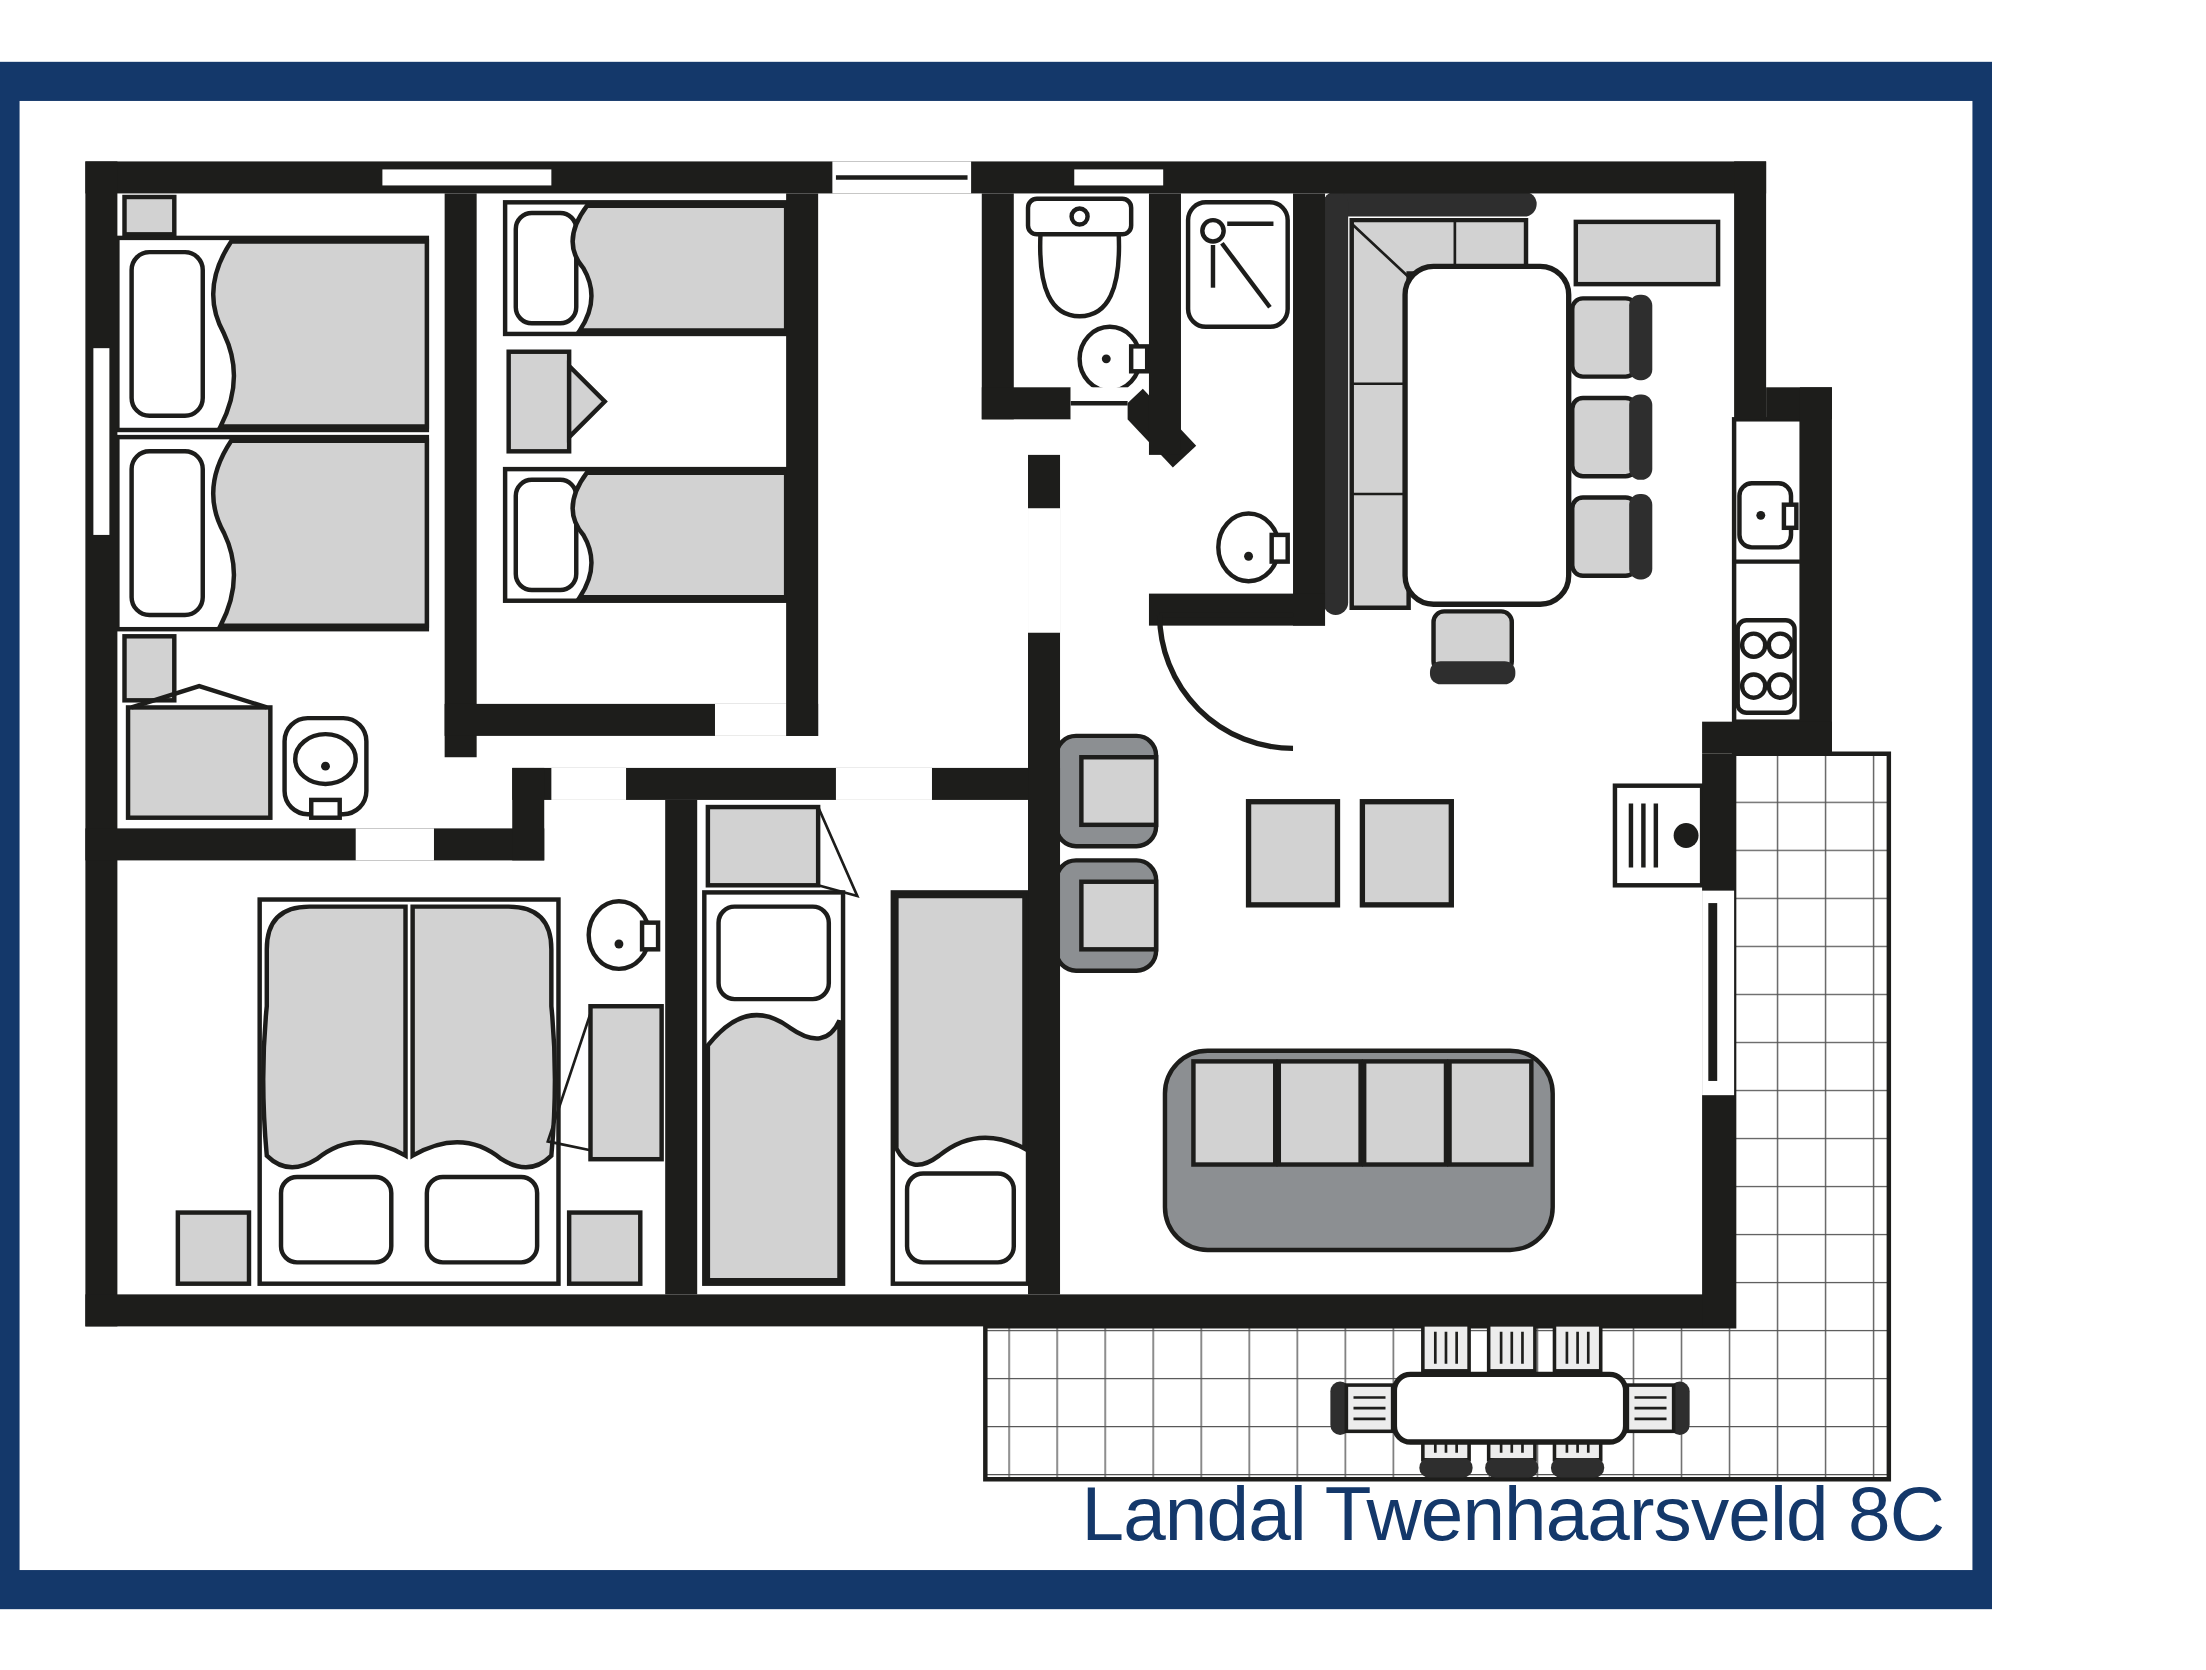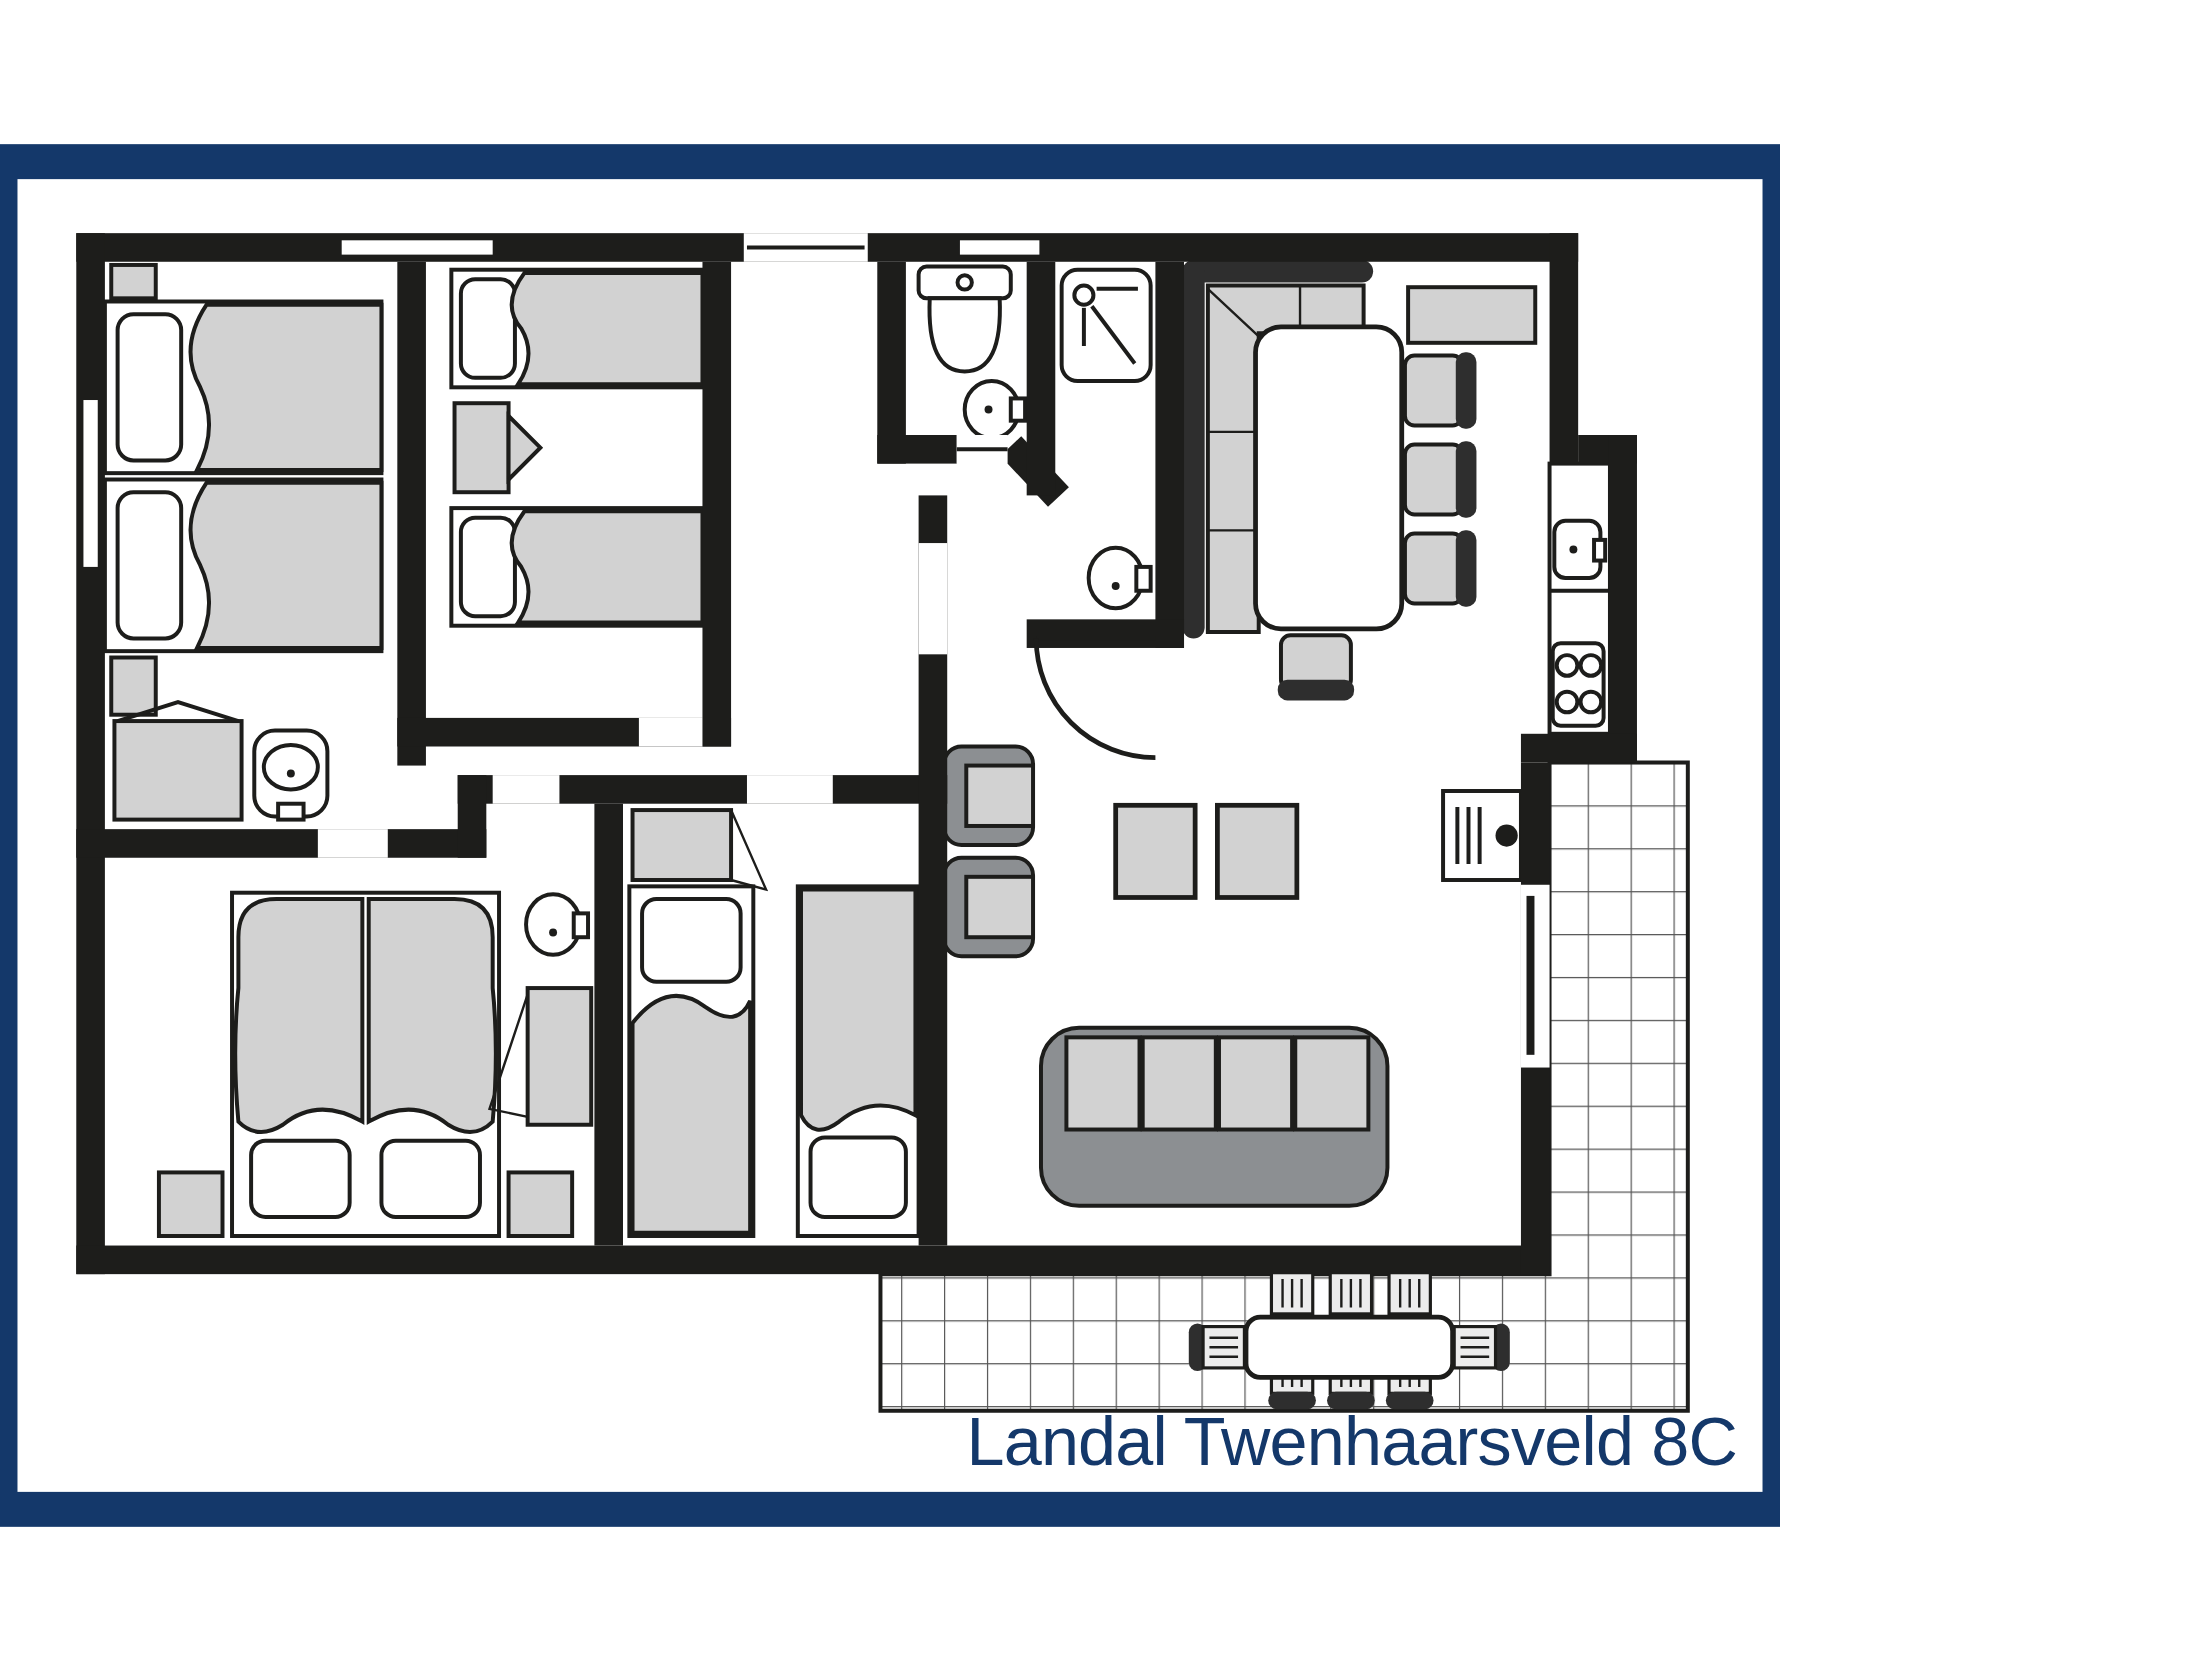--- a/index.html
+++ b/index.html
@@ -1,16 +1,16 @@
 <!DOCTYPE html>
 <html style="--navy: #14386a; --wall: #1d1d1b; --furniture_light: #d2d2d2; --furniture_mid: #8c8f92; --furniture_dark: #2e2e2e; --tile_line: #555555; --paper: #ffffff;"><head>
 <meta charset="utf-8">
 <style>
   html,body{margin:0;padding:0;background:#fff;}
-  .canvas{width:1780px;height:1671px;position:relative;font-family:"Liberation Sans",sans-serif;}
+  .canvas{width:1992px;height:1671px;position:relative;font-family:"Liberation Sans",sans-serif;}
   svg{display:block;width:100%;height:100%;}
   .wall{fill:var(--wall,#1d1d1b);}
   .gap{fill:#ffffff;}
   .paper{fill:#ffffff;}
   .furnL{fill:var(--furniture_light,#d2d2d2);stroke:var(--wall,#1d1d1b);stroke-width:2.5;}
   .furnW{fill:#ffffff;stroke:var(--wall,#1d1d1b);stroke-width:2.5;}
   .furnM{fill:var(--furniture_mid,#8c8f92);stroke:var(--wall,#1d1d1b);stroke-width:2.5;}
   .darkBar{fill:var(--furniture_dark,#2e2e2e);stroke:none;}
   .seat{fill:#ececec;stroke:var(--wall,#1d1d1b);stroke-width:2;}
   .ln{stroke:var(--wall,#1d1d1b);stroke-width:2.5;fill:none;}

